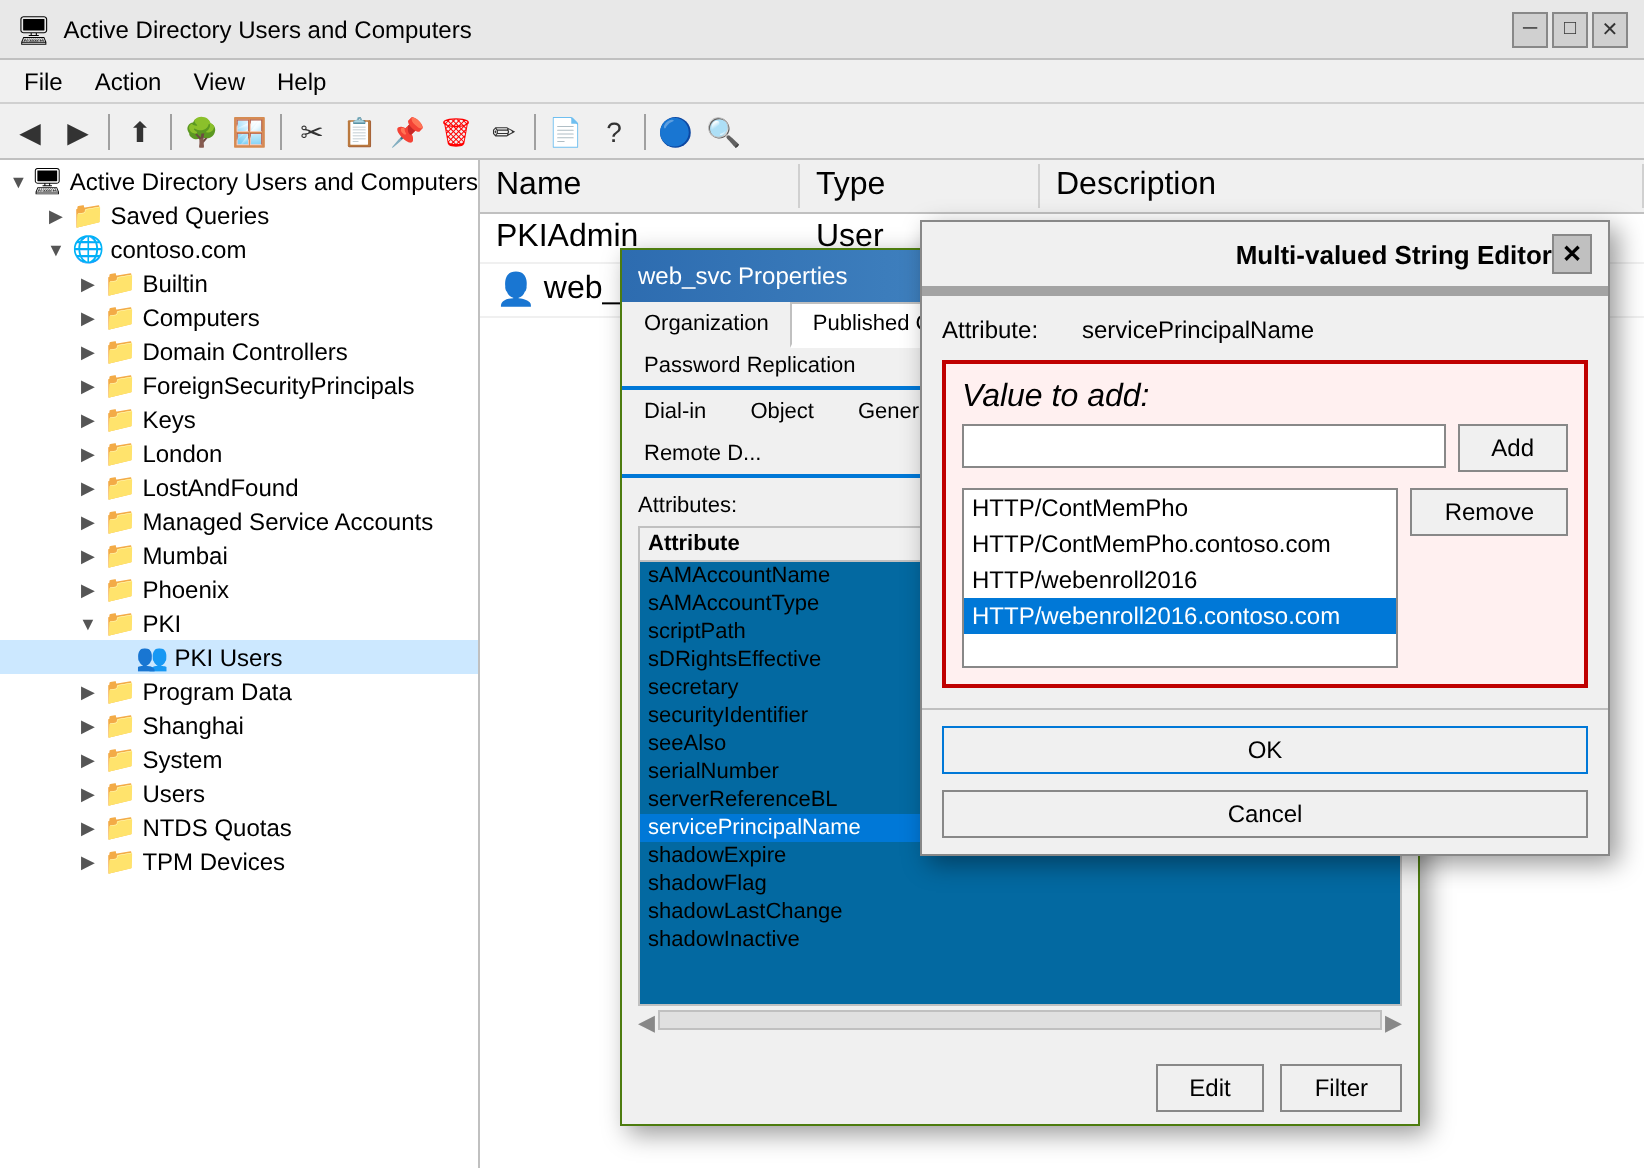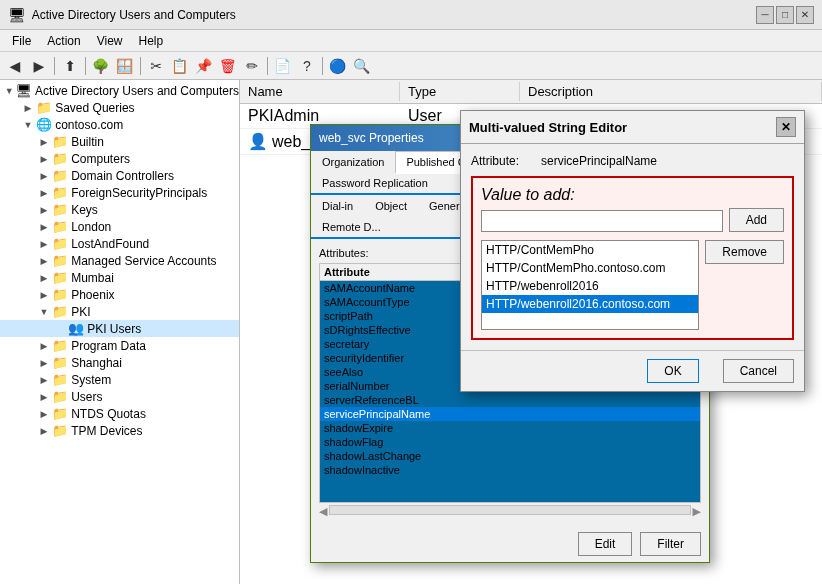--- a/index.html
+++ b/index.html
@@ -25,21 +25,21 @@
     .tree-item { display: flex; align-items: center; padding: 1px 0; cursor: pointer; white-space: nowrap; }
     .tree-item.selected { background: #cce8ff; }
     .tree-indent { display: inline-block; }
     .tree-expand { width: 16px; display: inline-flex; align-items: center; justify-content: center; font-size: 9px; color: #555; }
     .tree-icon { margin-right: 3px; font-size: 13px; }
     .tree-label { font-size: 12px; }
 
     
     .list-panel { flex: 1; background: #fff; overflow: auto; }
     .list-header { display: flex; background: #f0f0f0; border-bottom: 1px solid #c0c0c0; padding: 2px 0; }
-    .list-col-header { font-size: 13px; padding: 2px 8px; border-right: 1px solid #d0d0d0; cursor: pointer; }
+    .list-col-header { font-size: 16px; padding: 2px 8px; border-right: 1px solid #d0d0d0; cursor: pointer; }
     .list-row { display: flex; align-items: center; padding: 2px 0; border-bottom: 1px solid #f0f0f0; }
     .list-cell { font-size: 16px; padding: 1px 8px; }
 
     
     .dialog-overlay { position: fixed; top: 0; left: 0; width: 822px; height: 584px; pointer-events: none; }
 
     
     .props-dialog {
       position: absolute;
       top: 124px;
@@ -88,42 +88,42 @@
       border: 1px solid #888;
       box-shadow: 4px 4px 12px rgba(0,0,0,0.4);
       pointer-events: all;
       z-index: 10;
     }
     .mve-dialog-title {
       background: #f0f0f0;
       padding: 6px 8px;
       display: flex;
       align-items: center;
-      justify-content: space-between;
+      justify-content: flex-end;
       font-size: 13px;
       font-weight: bold;
-      border-bottom: 1px solid #a3a3a3;
+      border-bottom: 5px solid #a3a3a3;
     }
     .mve-close-btn { width: 20px; height: 20px; background: #c0c0c0; border: 1px solid #888; display: flex; align-items: center; justify-content: center; font-size: 12px; cursor: pointer; }
 
     .mve-body { padding: 10px; }
     .mve-attr-row { display: flex; align-items: center; margin-bottom: 8px; font-size: 12px; }
     .mve-attr-label { width: 70px; }
     .mve-attr-value { flex: 1; }
 
     .mve-value-section { border: 2px solid #c00000; padding: 8px; background: #fff0f0; }
     .mve-value-label { font-size: 16px; margin-bottom: 4px; font-style: italic; }
-    .mve-input-row { display: flex; gap: 6px; align-items: flex-end; margin-bottom: 8px; }
+    .mve-input-row { display: flex; gap: 6px; align-items: flex-start; margin-bottom: 8px; }
     .mve-input { flex: 1; height: 22px; border: 1px solid #888; padding: 2px 4px; font-size: 12px; }
     .mve-values-label { font-size: 12px; margin-bottom: 4px; }
     .mve-values-list { height: 90px; border: 1px solid #888; background: #fff; overflow-y: auto; }
     .mve-list-item { padding: 2px 4px; font-size: 12px; cursor: pointer; }
     .mve-list-item.selected { background: #0078d7; color: white; }
 
-    .mve-footer { display: flex; justify-content: flex-end; gap: 24px; padding: 8px 10px; border-top: 1px solid #c0c0c0; }
+    .mve-footer { display: flex; justify-content: flex-end; gap: 8px; padding: 8px 10px; border-top: 1px solid #c0c0c0; flex-direction: column; }
 
     
     ::-webkit-scrollbar { width: 10px; height: 10px; }
     ::-webkit-scrollbar-track { background: #f0f0f0; }
     ::-webkit-scrollbar-thumb { background: #c0c0c0; border: 1px solid #a0a0a0; }
 
     .mve-buttons-col { display: flex; flex-direction: column; gap: 4px; }
     .mve-values-row { display: flex; gap: 6px; }
     .mve-values-list-wrap { flex: 1; }
   </style>

